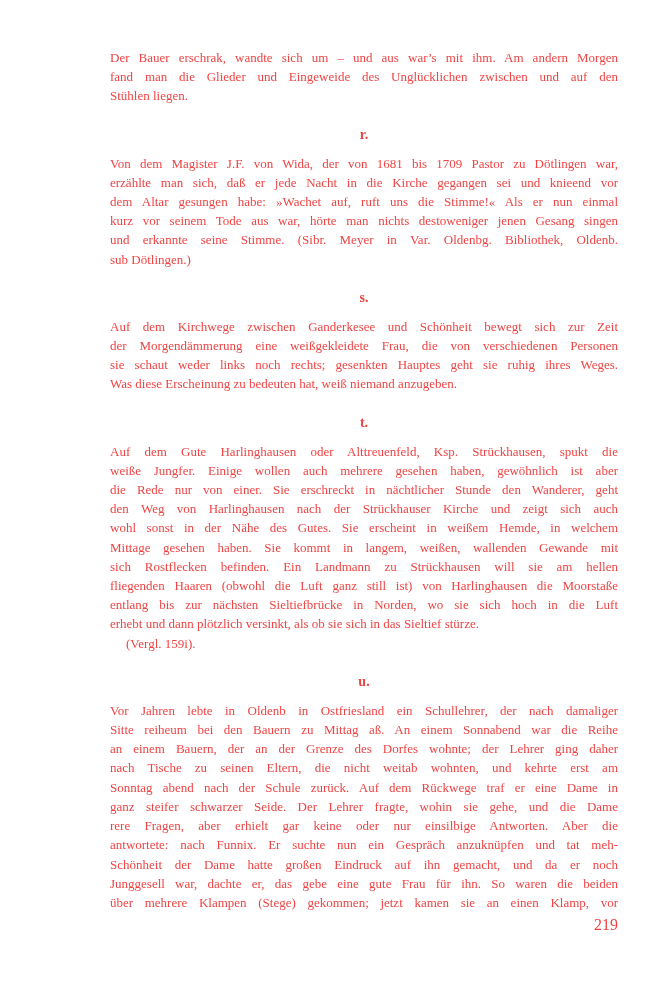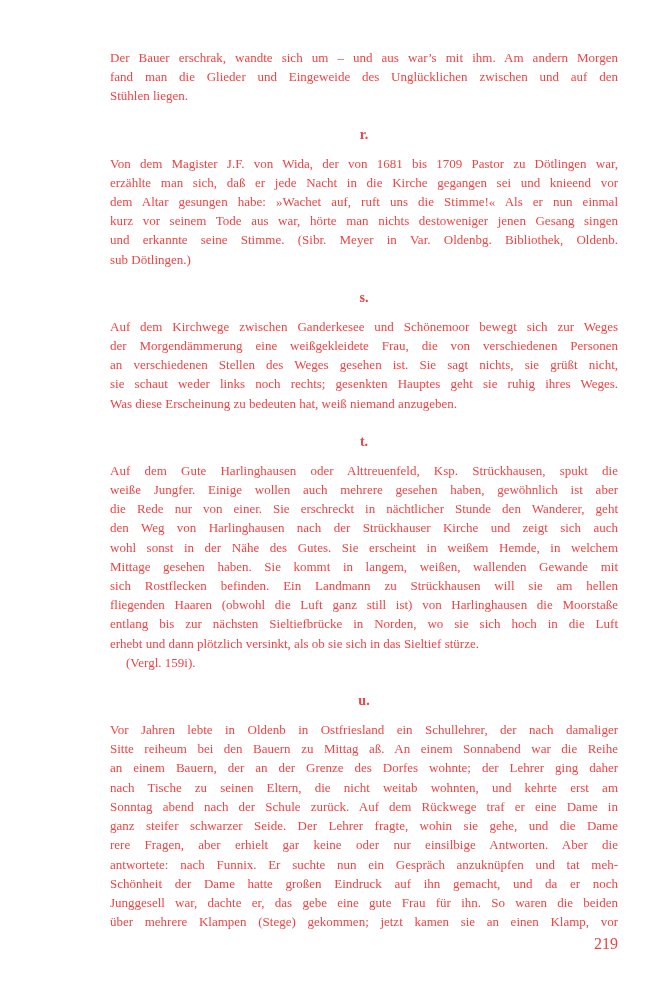--- a/index.html
+++ b/index.html
@@ -73,23 +73,22 @@
       <div class="line">Von dem Magister J.F. von Wida, der von 1681 bis 1709 Pastor zu Dötlingen war,</div>
       <div class="line">erzählte man sich, daß er jede Nacht in die Kirche gegangen sei und knieend vor</div>
       <div class="line">dem Altar gesungen habe: »Wachet auf, ruft uns die Stimme!« Als er nun einmal</div>
       <div class="line">kurz vor seinem Tode aus war, hörte man nichts destoweniger jenen Gesang singen</div>
       <div class="line">und erkannte seine Stimme. (Sibr. Meyer in Var. Oldenbg. Bibliothek, Oldenb.</div>
       <div class="line lastline"><span class="italic">sub</span><span> Dötlingen.)</span></div>
     </div>
 
     <h2 class="sec-heading">s.</h2>
     <div class="para">
-      <div class="line">Auf dem Kirchwege zwischen Ganderkesee und Schönemoor bewegt sich zur Weges</div>
+      <div class="line">Auf dem Kirchwege zwischen Ganderkesee und Schönheit bewegt sich zur Zeit</div>
       <div class="line">der Morgendämmerung eine weißgekleidete Frau, die von verschiedenen Personen</div>
-      <div class="line">an verschiedenen Stellen des Weges gesehen ist. Sie sagt nichts, sie grüßt nicht,</div>
       <div class="line">sie schaut weder links noch rechts; gesenkten Hauptes geht sie ruhig ihres Weges.</div>
       <div class="line lastline">Was diese Erscheinung zu bedeuten hat, weiß niemand anzugeben.</div>
     </div>
 
     <h2 class="sec-heading">t.</h2>
     <div class="para">
       <div class="line">Auf dem Gute Harlinghausen oder Alttreuenfeld, Ksp. Strückhausen, spukt die</div>
       <div class="line">weiße Jungfer. Einige wollen auch mehrere gesehen haben, gewöhnlich ist aber</div>
       <div class="line">die Rede nur von einer. Sie erschreckt in nächtlicher Stunde den Wanderer, geht</div>
       <div class="line">den Weg von Harlinghausen nach der Strückhauser Kirche und zeigt sich auch</div>

